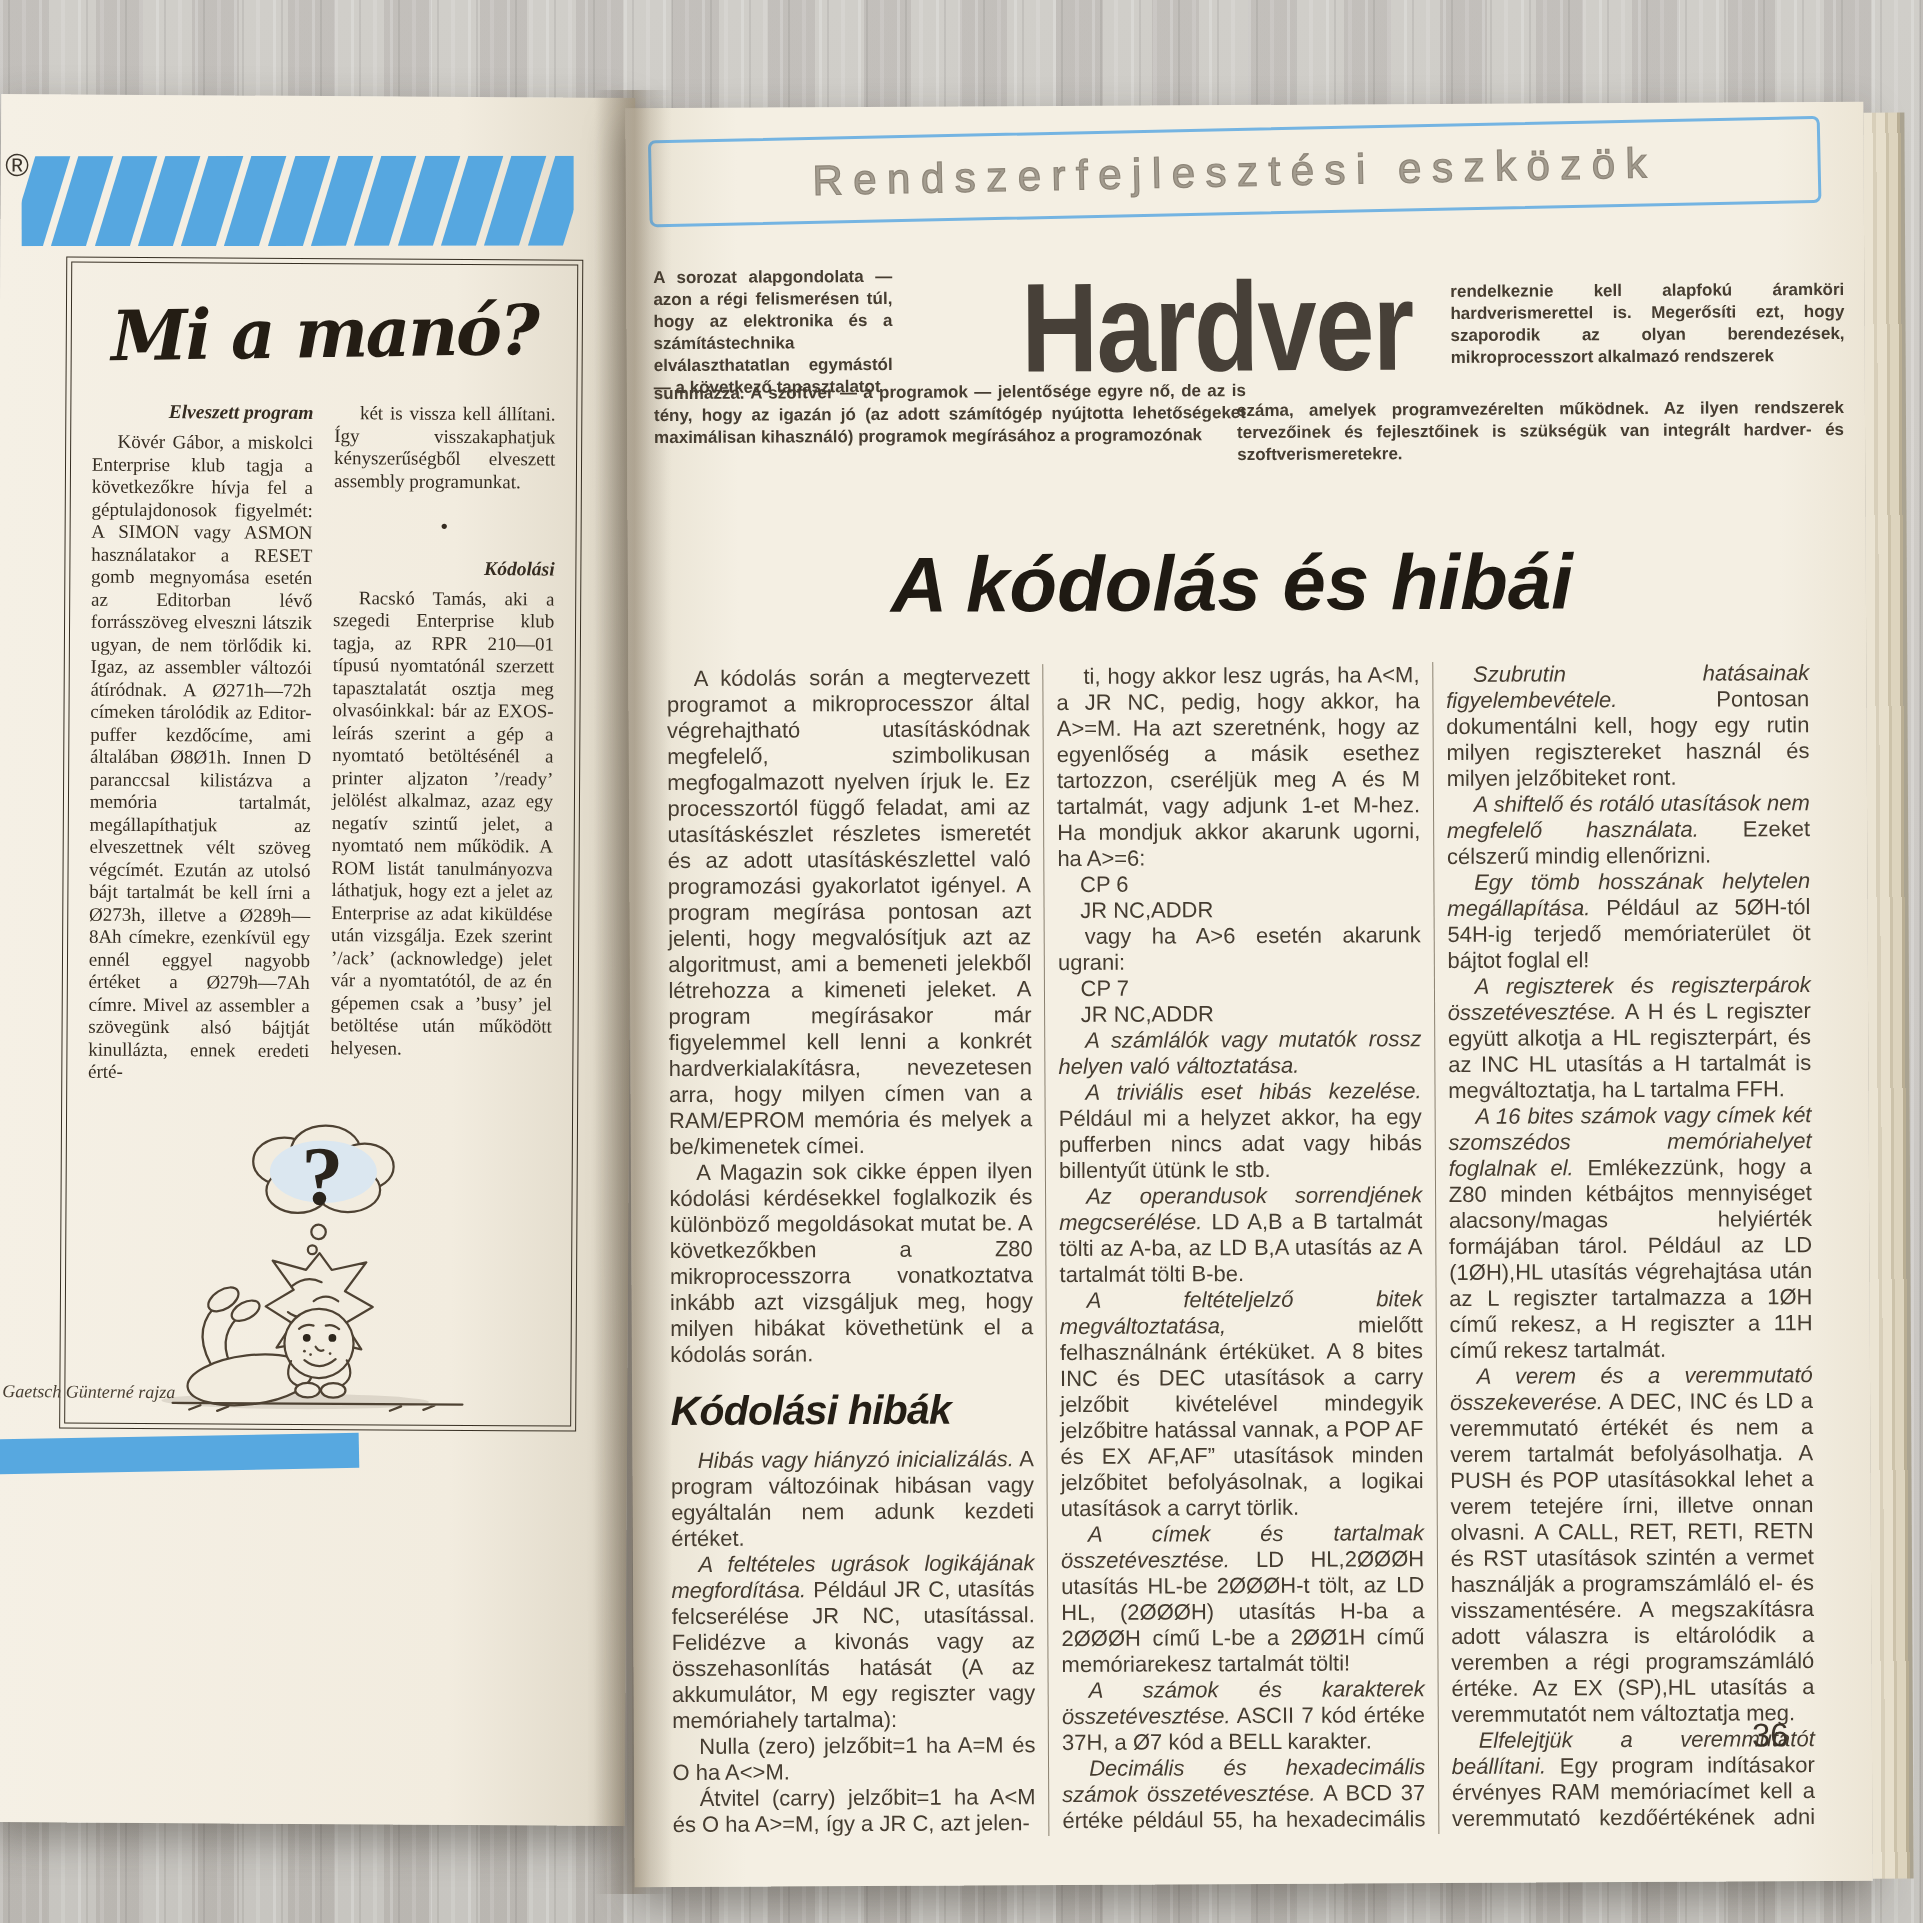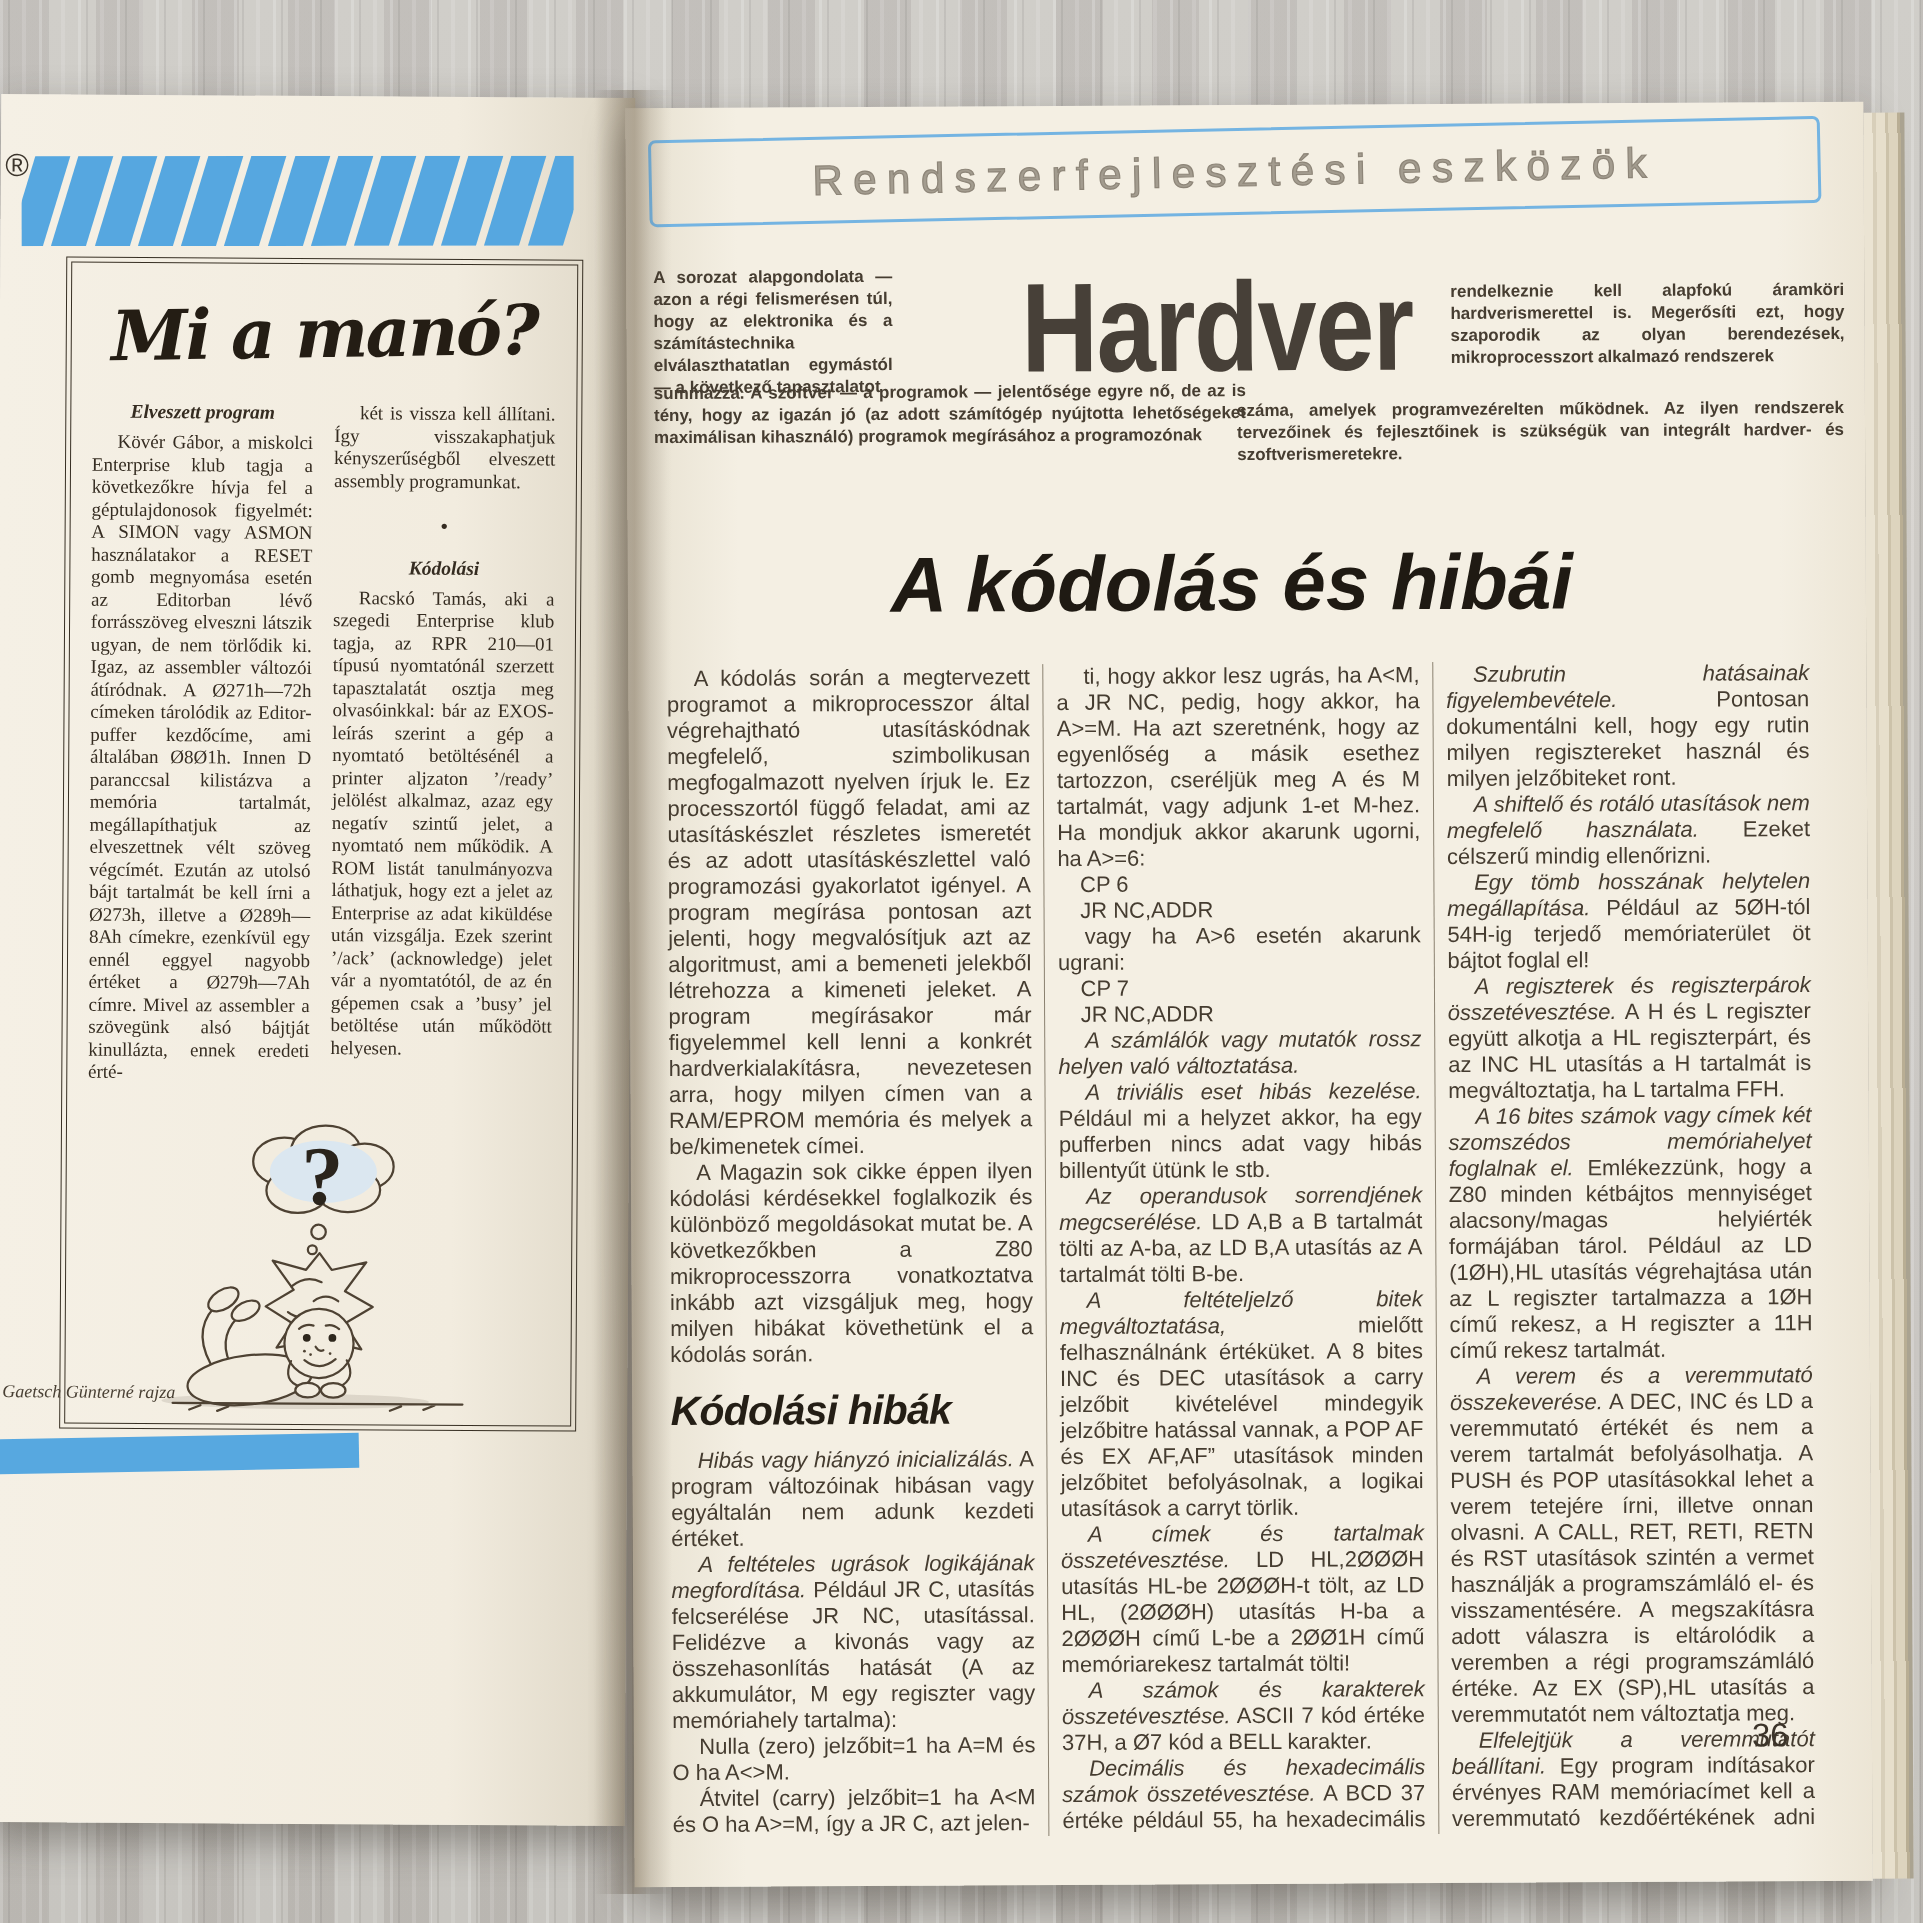--- a/index.html
+++ b/index.html
@@ -27,21 +27,21 @@
   .mano-inner{width:100%;height:100%;border:1.1px solid #372f23;box-sizing:border-box;
     padding:21px 21px 7.5px;display:flex;flex-direction:column;overflow:hidden;}
   .mano-title{
     margin:13.5px 0 35px;text-align:center;font-family:"DejaVu Serif","Liberation Serif",serif;
     font-style:italic;font-weight:bold;font-size:69px;line-height:1;color:#241d14;
     letter-spacing:-2.3px;transform:rotate(-1.2deg);
   }
   .mano-cols{display:flex;gap:21px;}
   .mano-col{flex:1;font-family:"Liberation Serif",serif;font-size:19px;line-height:22.5px;
     color:#352c21;text-align:justify;}
-  .mano-col .blk-h{font-size:19.5px;font-style:italic;font-weight:bold;margin:0 0 7.5px;text-align:center;}
+  .mano-col .blk-h{font-size:19.5px;font-style:italic;font-weight:bold;margin:0 0 7.5px;text-align:right;}
   .mano-col .blk-p{margin:0;text-indent:25.6px;}
   .mano-col .blk-bullet{text-align:center;font-size:22.5px;margin:22.5px 0 19.5px;text-indent:0;}
   .cartoon-wrap{flex:1;min-height:0;display:flex;justify-content:center;align-items:flex-end;}
   .cartoon{height:100%;max-height:301px;}
   .caption{position:absolute;left:9px;top:1287px;font-family:"Liberation Serif",serif;
     font-style:italic;font-size:18px;color:#494034;z-index:3;}
   .blue-band{position:absolute;left:-4.5px;top:1341px;width:370px;height:35px;background:#57a8e0;transform:rotate(-1.4deg);}
   
   .gutter{position:absolute;left:594px;top:90px;width:78px;height:1804px;z-index:6;pointer-events:none;
     background:linear-gradient(90deg,rgba(72,58,42,0) 0%,rgba(72,58,42,.26) 42%,rgba(96,80,58,.34) 52%,rgba(72,58,42,.12) 72%,rgba(72,58,42,0) 100%);}

